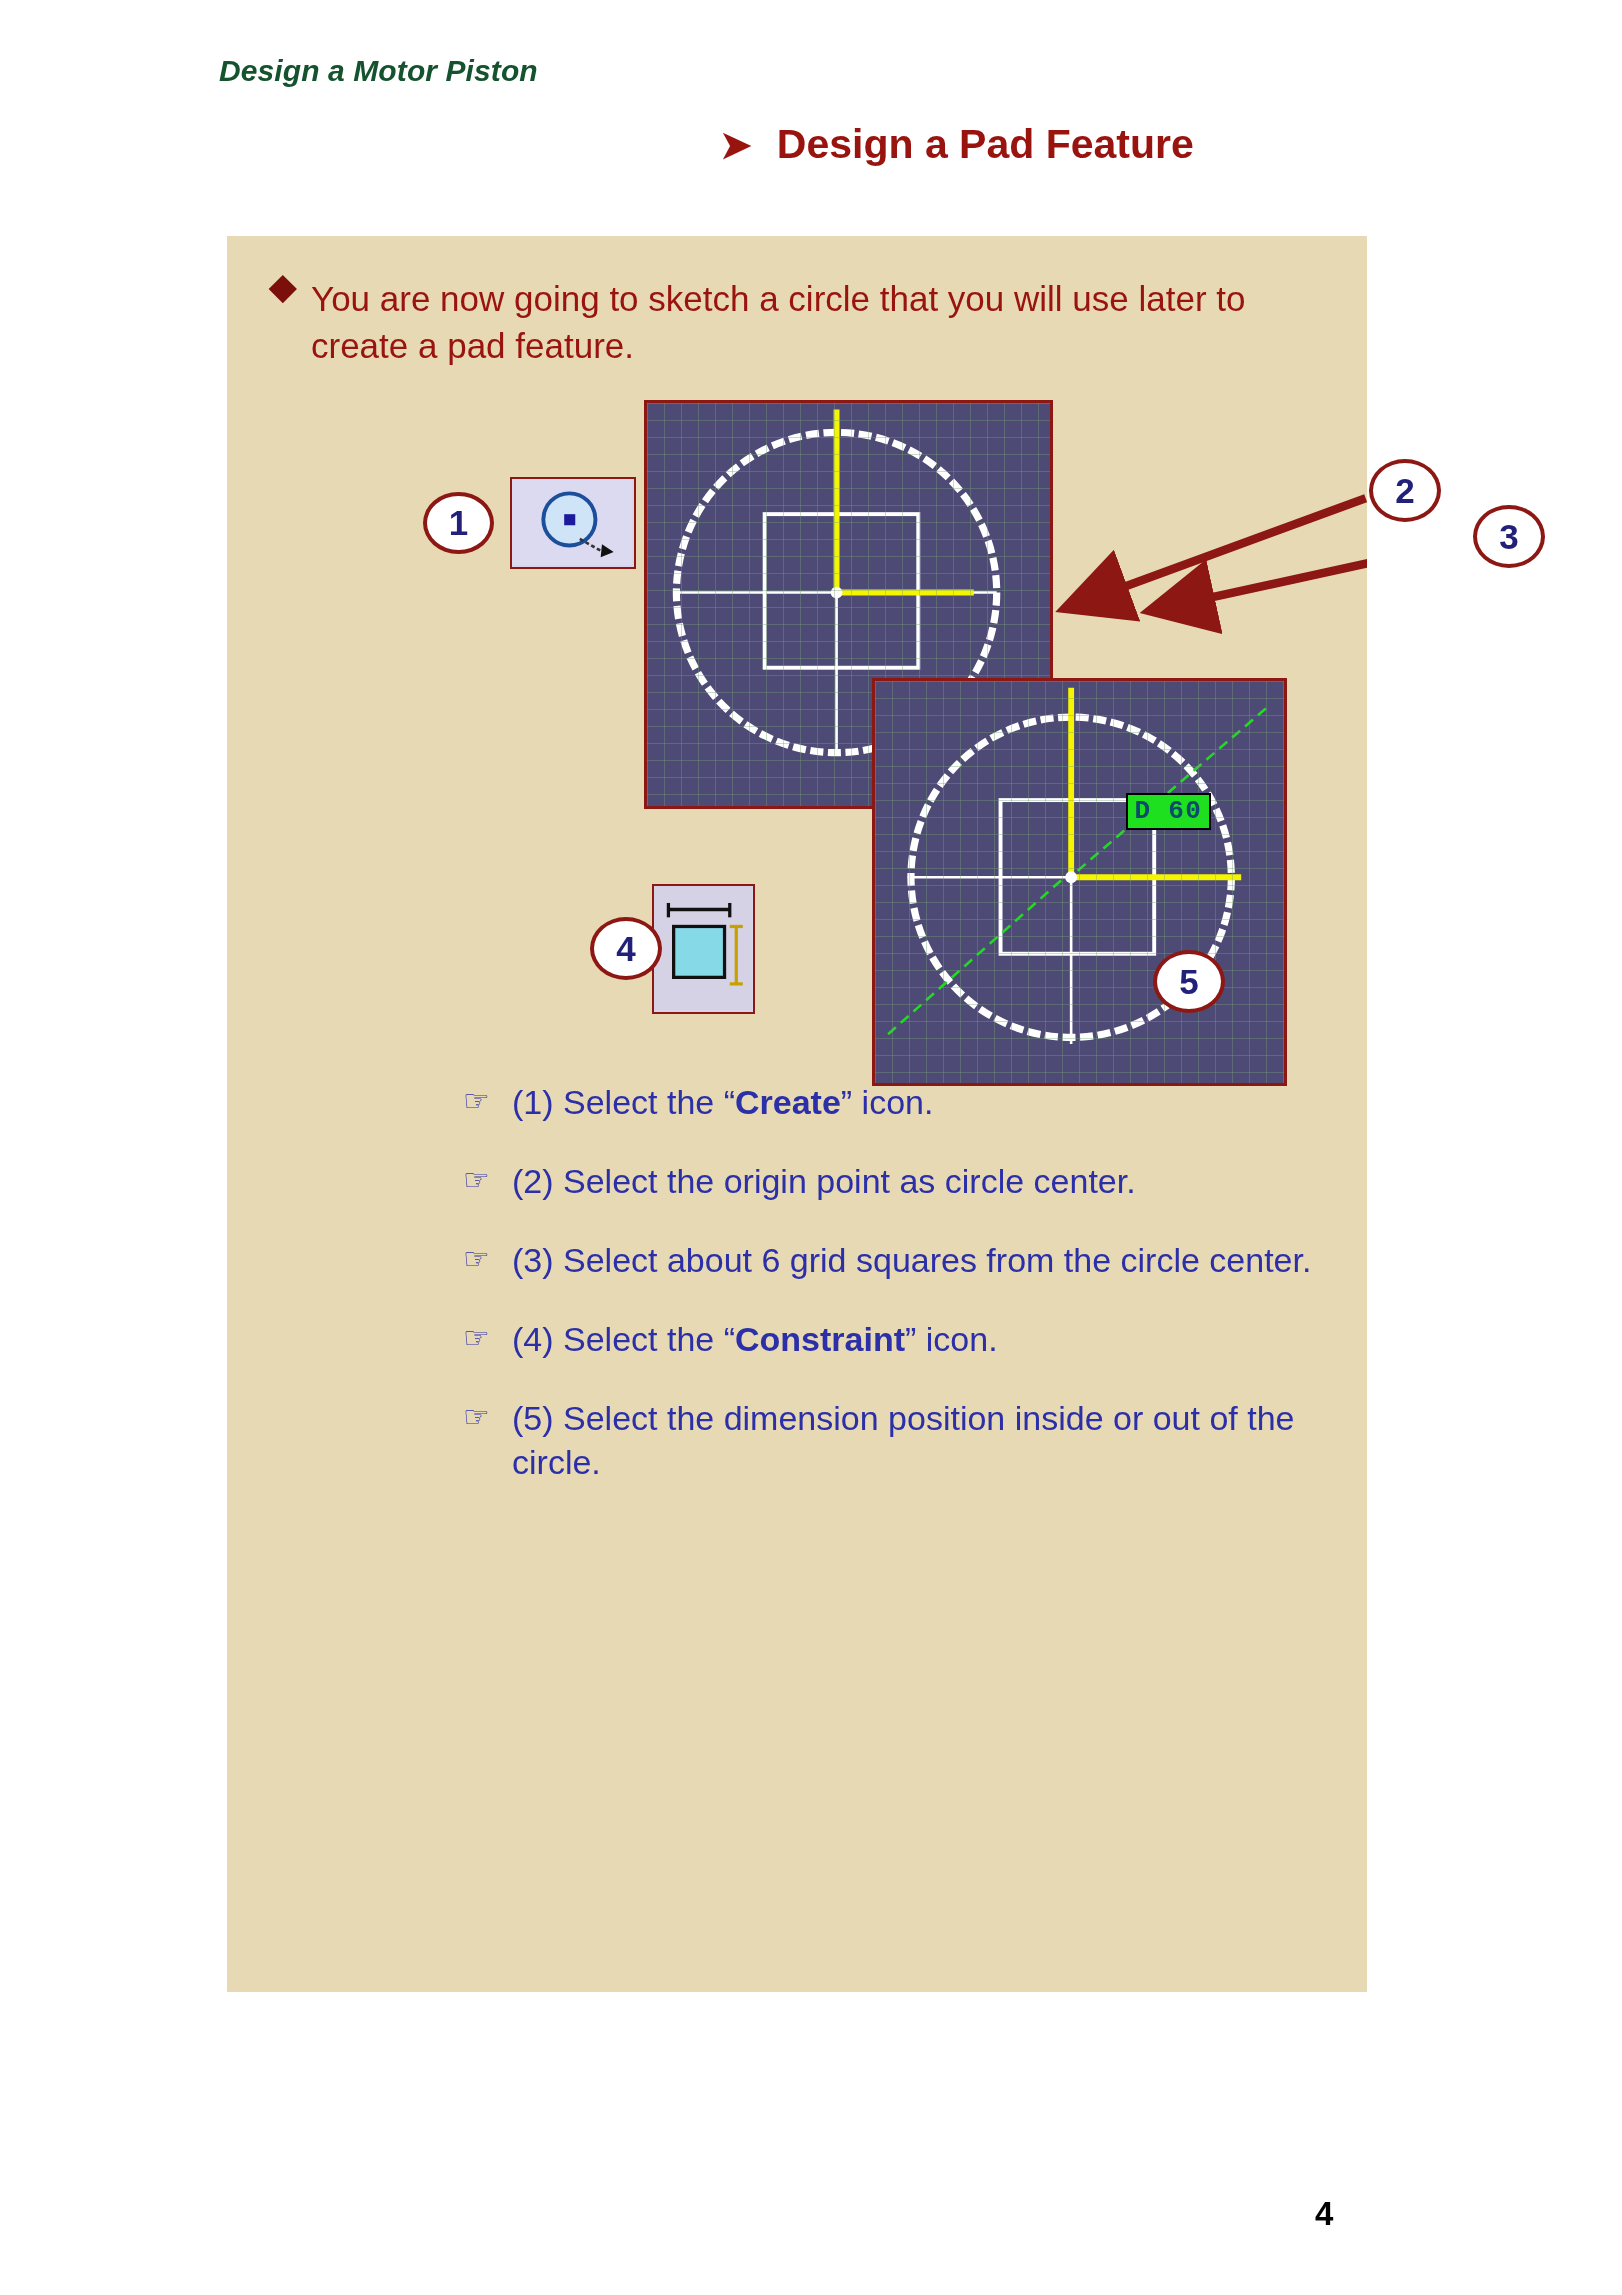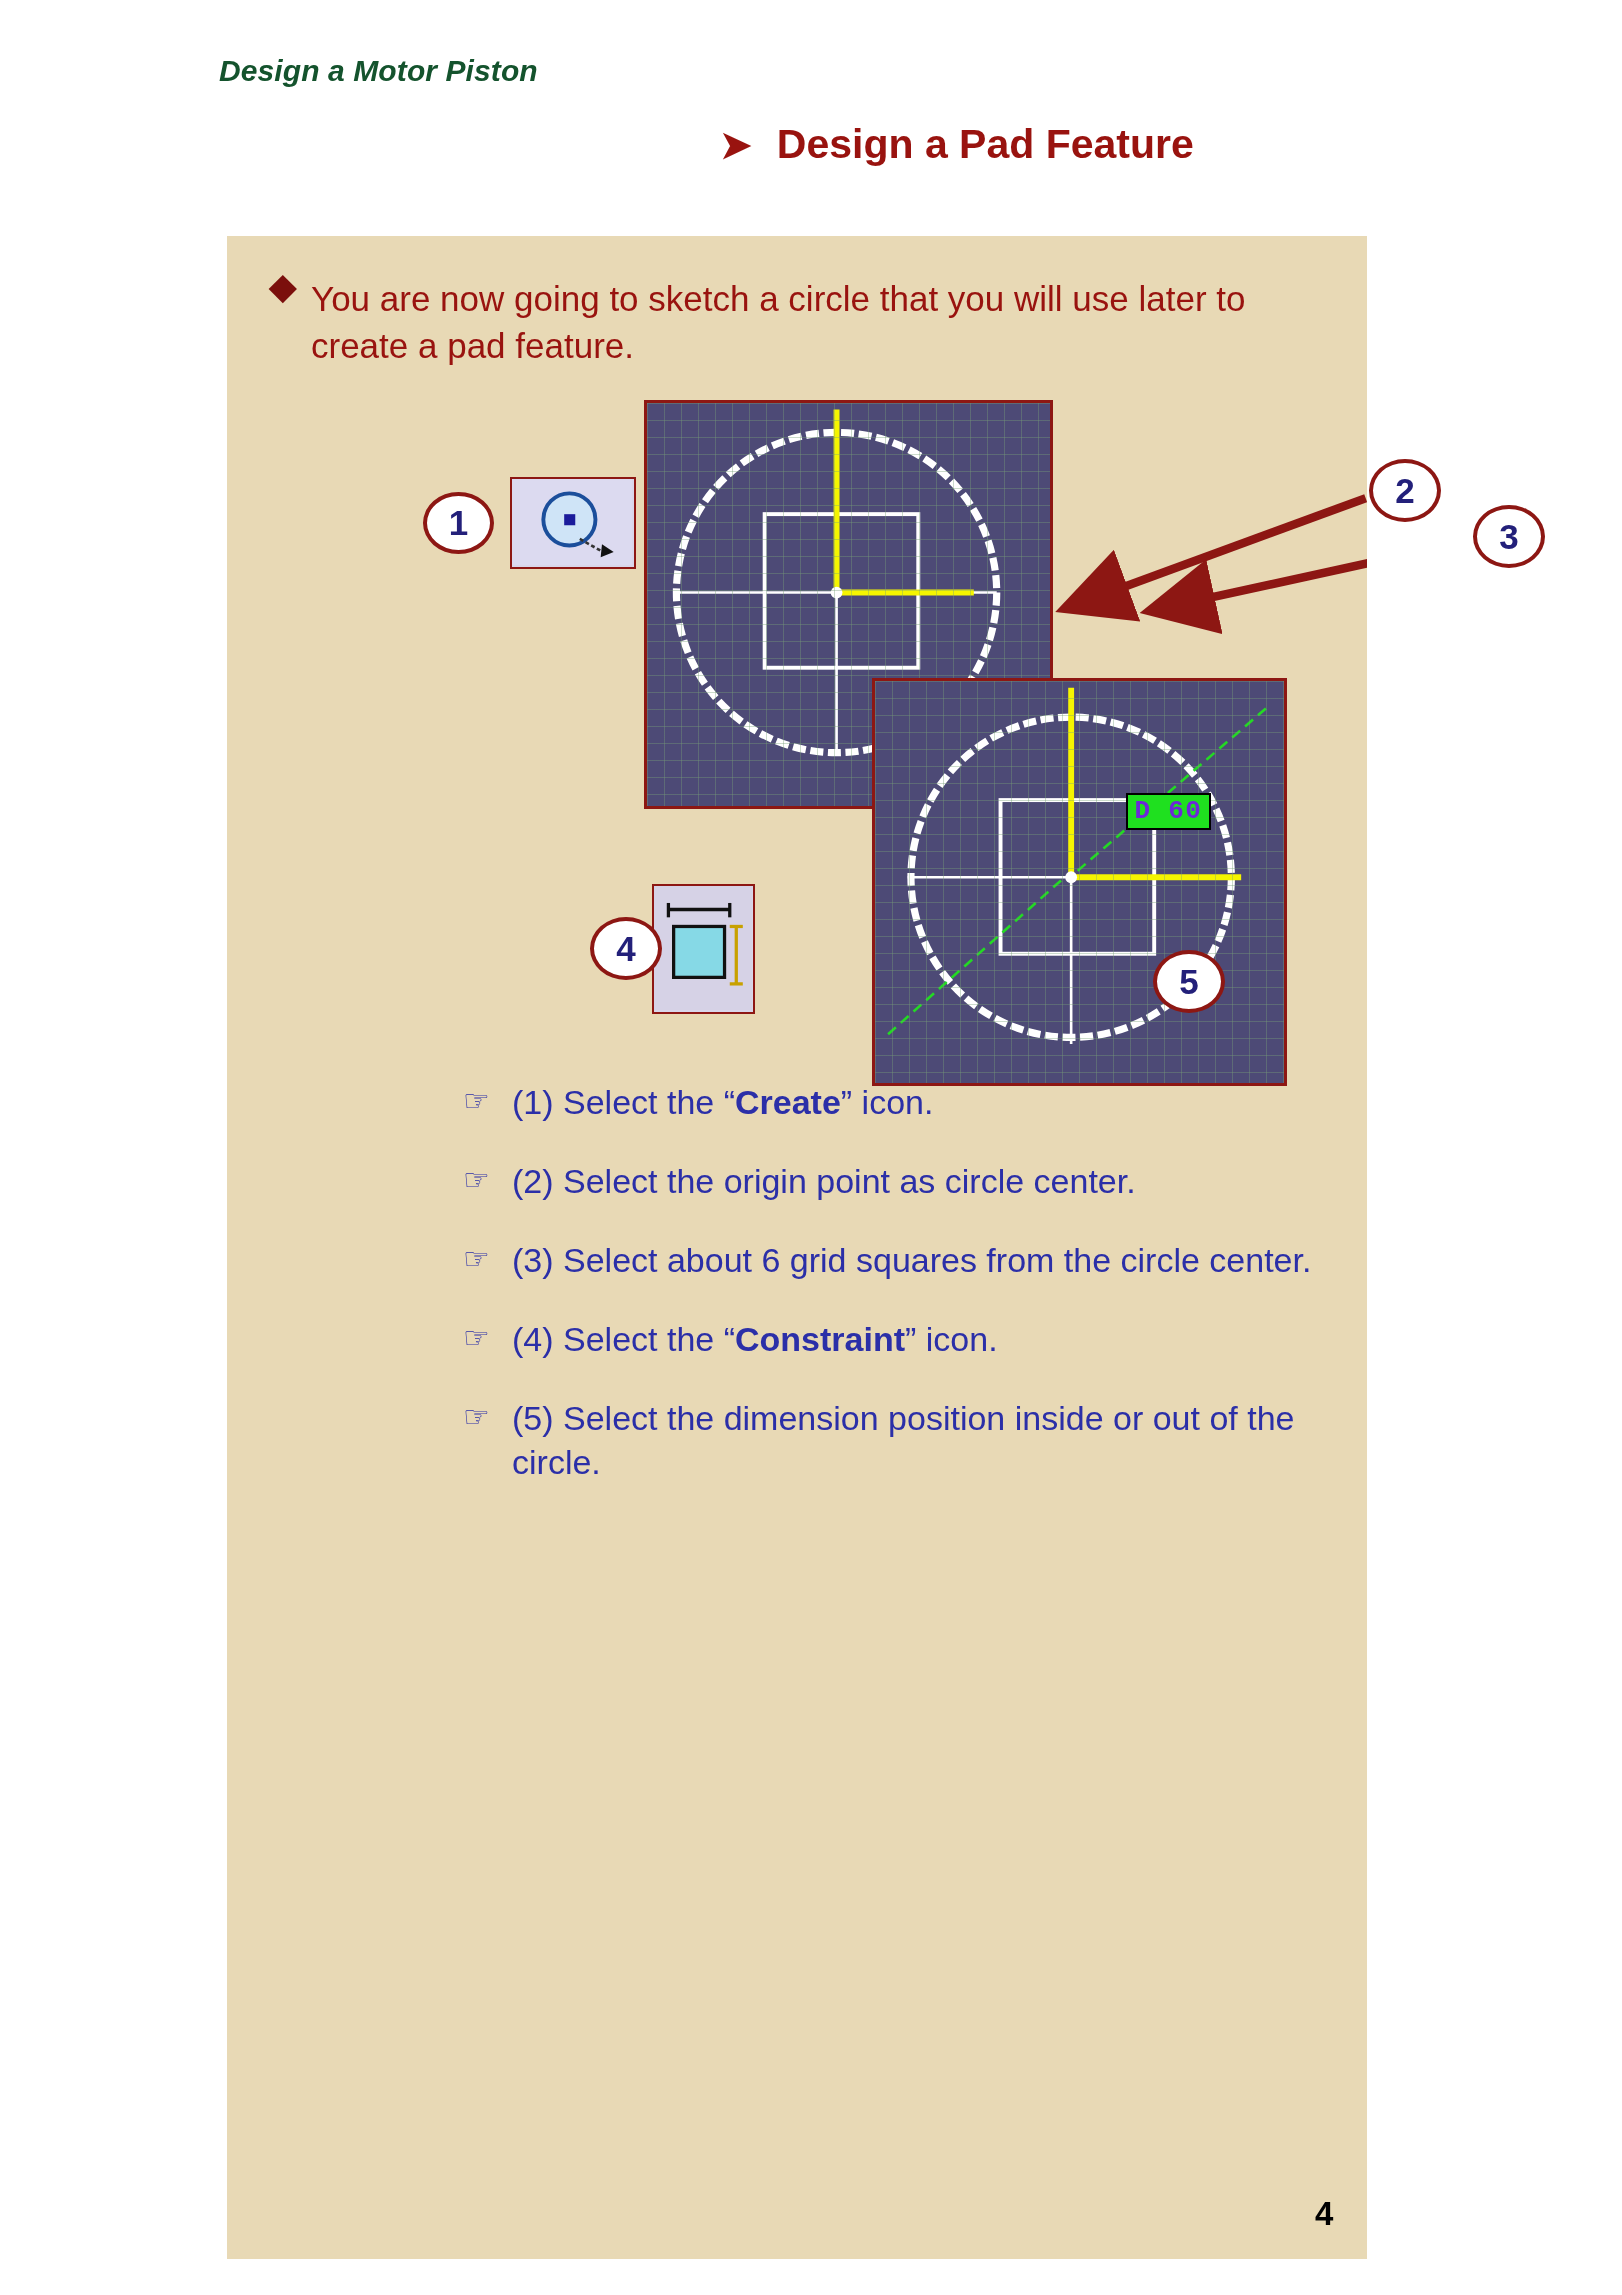--- a/index.html
+++ b/index.html
@@ -43,21 +43,21 @@
     font-size: 38px;
     line-height: 1;
   }
 
   
   #content-panel {
     position: absolute;
     left: 227px;
     top: 236px;
     width: 1140px;
-    height: 2023px;
+    height: 1756px;
     background: #e8d9b5;
   }
 
   
   #intro-block {
     position: absolute;
     left: 46px;
     top: 39px;
     width: 1060px;
     color: #99130f;
@@ -243,21 +243,21 @@
         <line x1="300" y1="50" x2="300" y2="555" stroke="#ffffff" stroke-width="4"></line>
         <rect x="192" y="182" width="235" height="235" fill="none" stroke="#ffffff" stroke-width="6"></rect>
         <line x1="300" y1="10" x2="300" y2="300" stroke="#f5f500" stroke-width="9"></line>
         <line x1="300" y1="300" x2="560" y2="300" stroke="#f5f500" stroke-width="9"></line>
         <circle cx="300" cy="300" r="9" fill="#ffffff"></circle>
 
         <line x1="20" y1="540" x2="290" y2="300" stroke="#24d924" stroke-width="4" stroke-dasharray="16 10"></line>
         <line x1="310" y1="290" x2="600" y2="40" stroke="#24d924" stroke-width="4" stroke-dasharray="16 10"></line>
       </svg>
       
-      <div style="position:absolute; left:251px; top:112px; background:#1fe01f; border:2px solid #000; padding:1.3px 6.5px; font-family:'Liberation Mono', monospace; font-size:26px; font-weight:bold; color:#6d28d9; letter-spacing:1.3px;">D 60</div>
+      <div style="position:absolute; left:251px; top:112px; background:#1fe01f; border:2px solid #000; padding:1.3px 6.5px; font-family:'Liberation Mono', monospace; font-size:26px; font-weight:bold; color:#0c4a6e; letter-spacing:1.3px;">D 60</div>
     </div>
 
     <div class="icon-box" id="circle-icon-box">
       <svg width="120" height="86" viewBox="0 0 184 132">
         <rect x="0" y="0" width="184" height="132" fill="#dcdaf0"></rect>
         <circle cx="88" cy="62" r="40" fill="#cfe4f7" stroke="#1b4e9b" stroke-width="6"></circle>
         <rect x="80" y="54" width="17" height="17" fill="#1b1b9b"></rect>
         <path d="M104 92 L136 110" stroke="#333" stroke-width="4" fill="none" stroke-dasharray="6 4"></path>
         <polygon points="138,100 156,112 136,120" fill="#111"></polygon>
       </svg>

